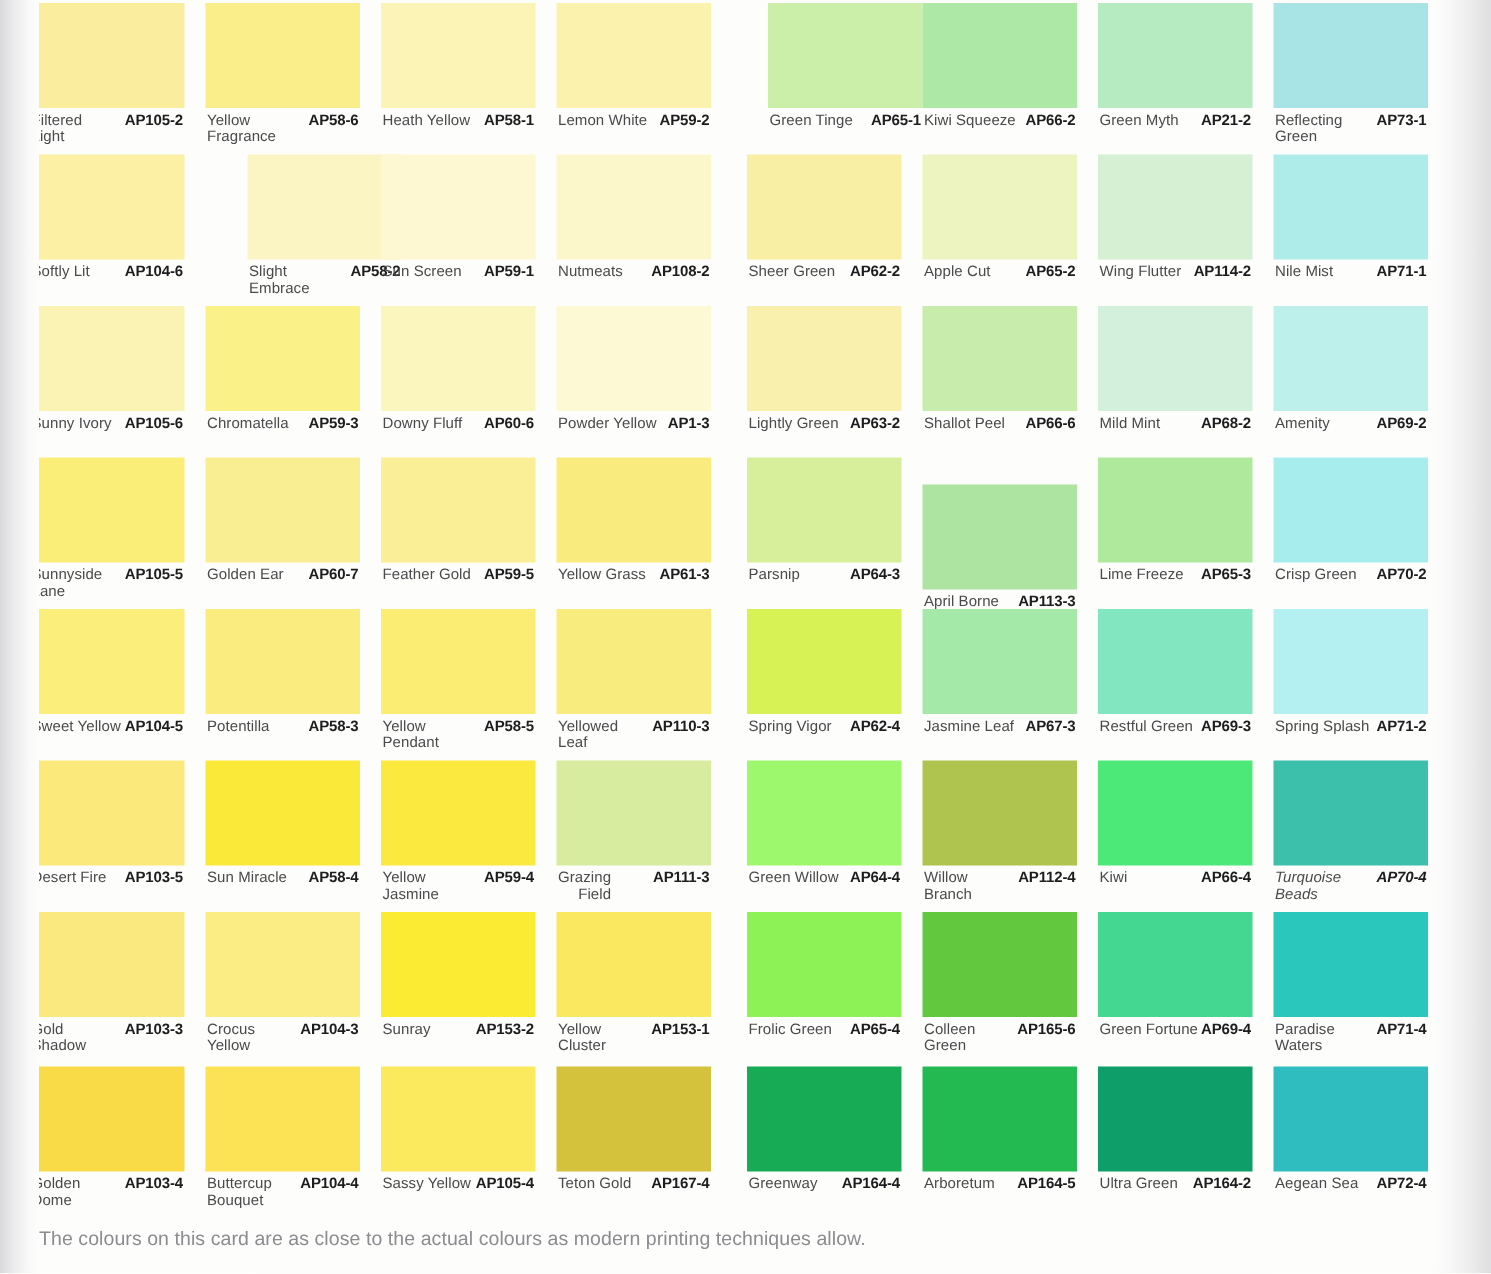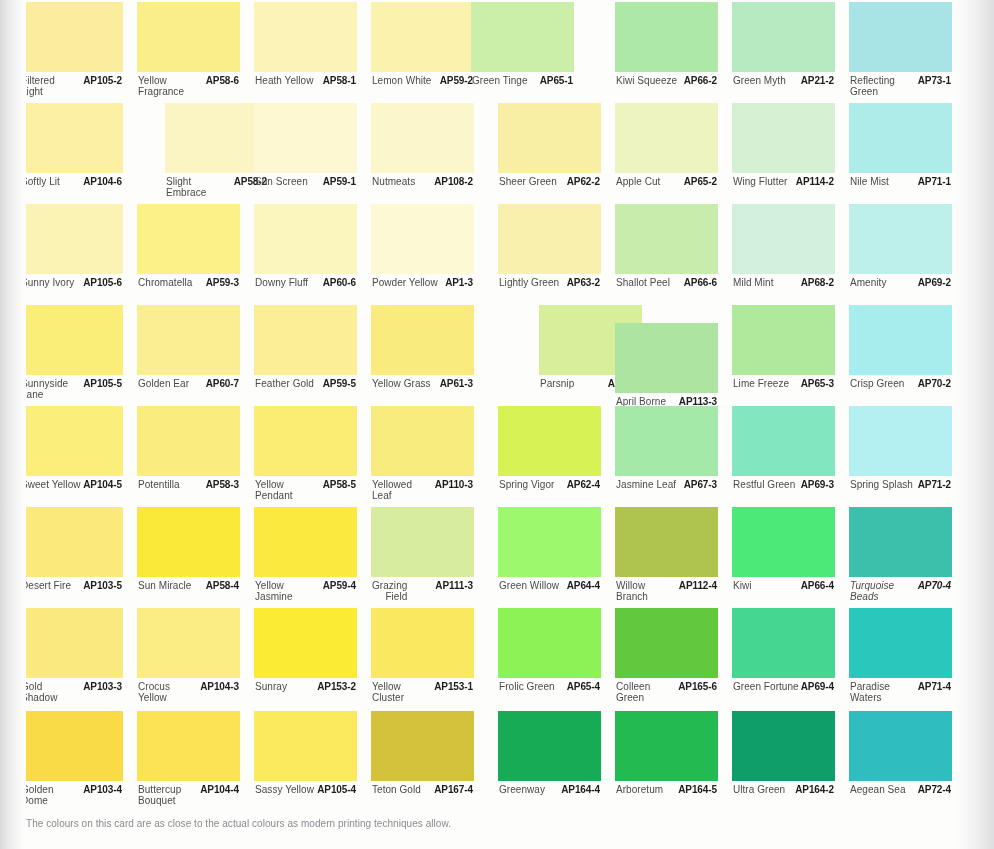--- a/index.html
+++ b/index.html
@@ -85,21 +85,21 @@
     font-weight: bold;
     color: #1d1d1f;
     letter-spacing: -0.1px;
     white-space: nowrap;
   }
 
   .footer-note {
     position: absolute;
     left: 26px;
     top: 818px;
-    font-size: 10px;
+    font-size: 13px;
     color: #8b8b90;
     letter-spacing: 0.05px;
   }
 </style>
 </head>
 <body>
 
 <div id="card">
   <div class="grid" id="grid">
       <div class="cell" style="left: 20px; top: 2px; width: 103px;">
@@ -127,21 +127,21 @@
           <span class="ccode">AP58-1</span>
         </div>
       </div>
       <div class="cell" style="left: 371px; top: 2px; width: 103px;">
         <div class="swatch" title="Lemon White" style="background: rgb(251, 242, 174);"></div>
         <div class="caption">
           <span class="cname wide">Lemon White</span>
           <span class="ccode">AP59-2</span>
         </div>
       </div>
-      <div class="cell" style="left: 471px; top: 2px; width: 103px;">
+      <div class="cell" style="left: 512px; top: 2px; width: 103px;">
         <div class="swatch" title="Green Tinge" style="background: rgb(203, 239, 168);"></div>
         <div class="caption">
           <span class="cname wide">Green Tinge</span>
           <span class="ccode">AP65-1</span>
         </div>
       </div>
       <div class="cell" style="left: 615px; top: 2px; width: 103px;">
         <div class="swatch" title="Kiwi Squeeze" style="background: rgb(174, 232, 167);"></div>
         <div class="caption">
           <span class="cname wide">Kiwi Squeeze</span>
@@ -301,21 +301,21 @@
           <span class="ccode">AP59-5</span>
         </div>
       </div>
       <div class="cell" style="left: 371px; top: 305px; width: 103px;">
         <div class="swatch" title="Yellow Grass" style="background: rgb(250, 235, 127);"></div>
         <div class="caption">
           <span class="cname wide">Yellow Grass</span>
           <span class="ccode">AP61-3</span>
         </div>
       </div>
-      <div class="cell" style="left: 498px; top: 305px; width: 103px; margin-left: 41px;">
+      <div class="cell" style="left: 498px; top: 305px; width: 103px;">
         <div class="swatch" title="Parsnip" style="background: rgb(215, 239, 154);"></div>
         <div class="caption">
           <span class="cname wide">Parsnip</span>
           <span class="ccode">AP64-3</span>
         </div>
       </div>
       <div class="cell" style="left: 615px; top: 323px; width: 103px;">
         <div class="swatch" title="April Borne" style="background: rgb(174, 228, 161);"></div>
         <div class="caption">
           <span class="cname wide">April Borne</span>

